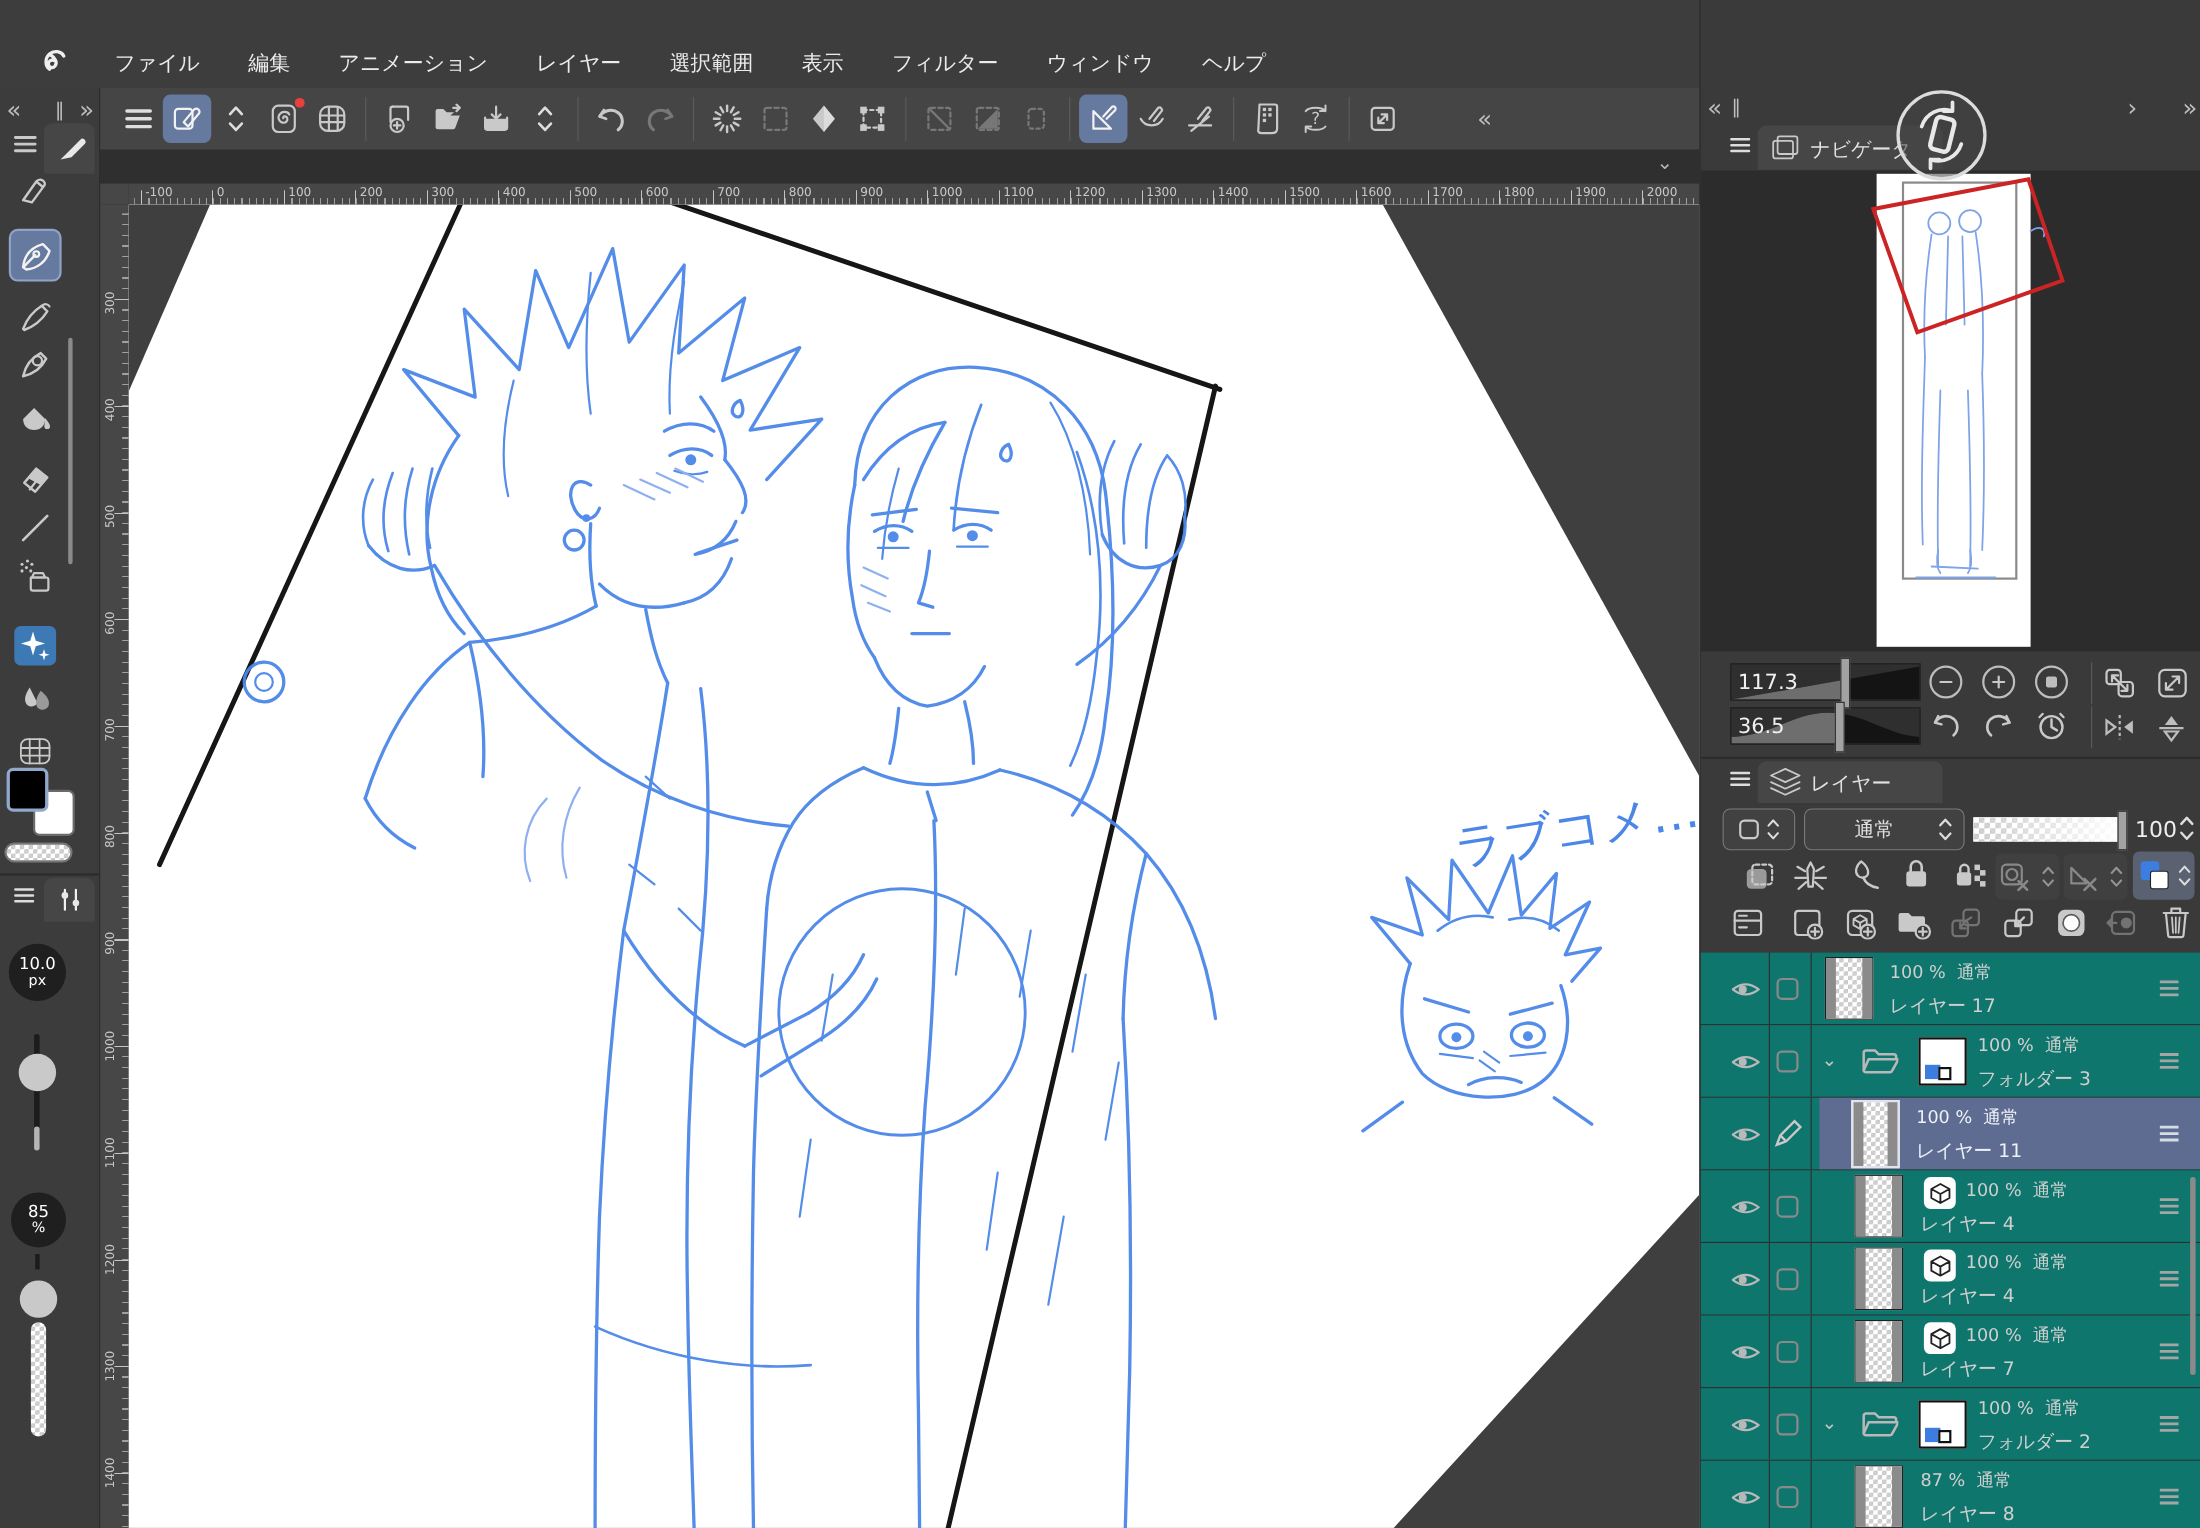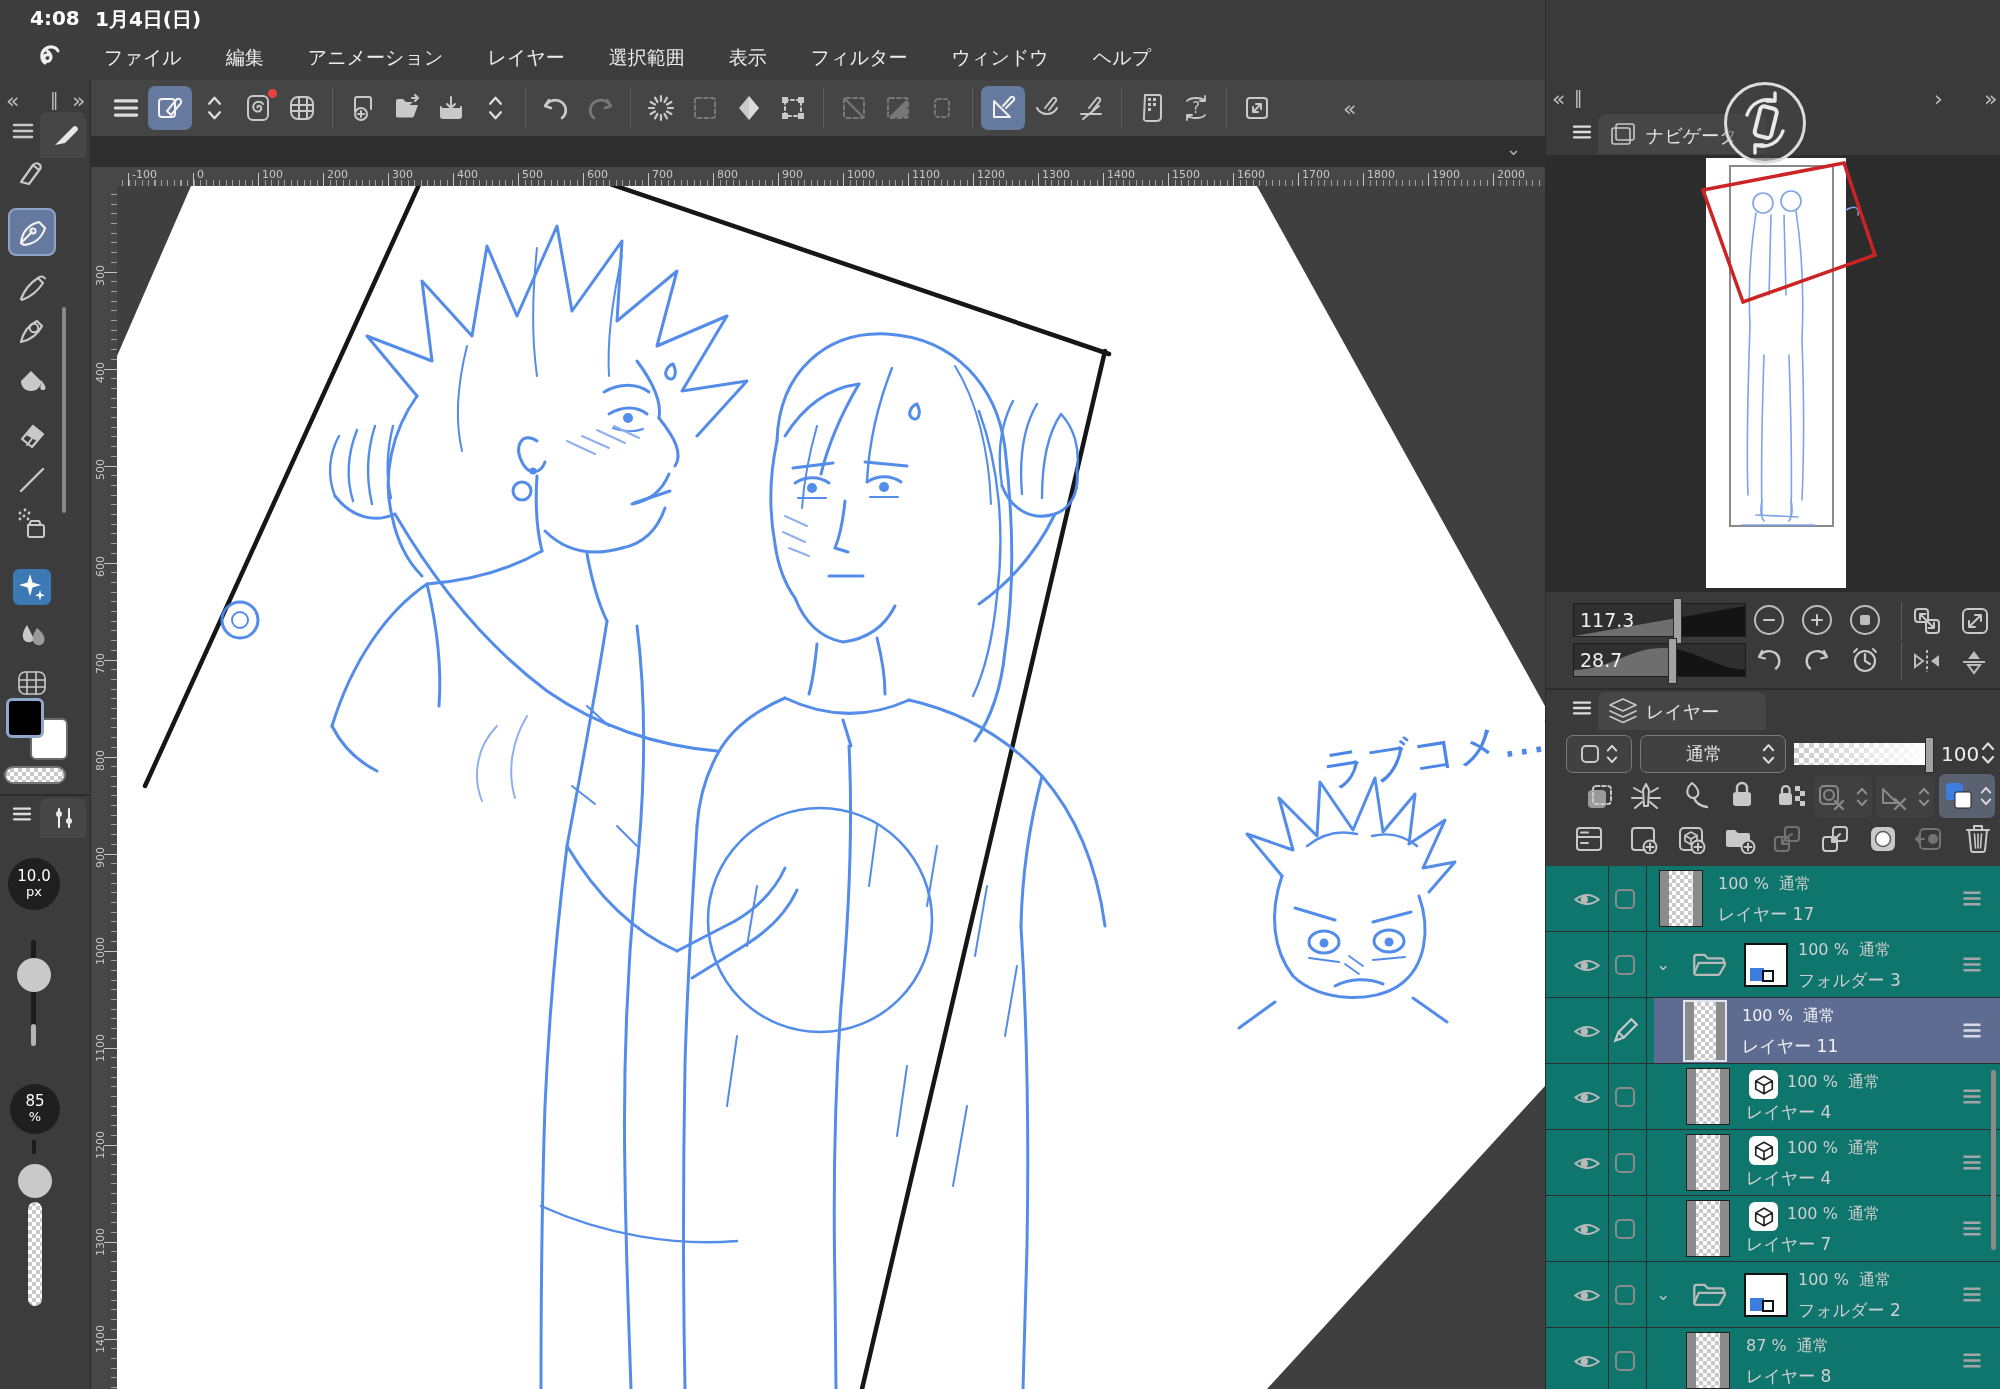--- a/index.html
+++ b/index.html
@@ -124,41 +124,20 @@
       <path d="M2,8 L7,2.5 L12,8 M2,16 L7,21.5 L12,16" stroke="currentColor" fill="none" stroke-width="2.2" stroke-linecap="round" stroke-linejoin="round"></path>
     </symbol>
     <symbol id="sym-pencil" viewBox="0 0 26 26">
       <path d="M3,23 L6,15 L18,3 L23,8 L11,20 Z M6,15 L11,20" stroke="currentColor" fill="none" stroke-width="2"></path>
     </symbol>
   </defs>
 </svg>
 
 <div id="app">
 
-  <div id="statusbar" class="abs">
-    <span class="abs time">4:08</span>
-    <span class="abs date">1月4日(日)</span>
-    <div class="abs right">
-      <span>
-        <svg class="ic w" width="26" height="20" viewBox="0 0 26 20">
-            <path d="M3,9 C9,2.5 17,2.5 23,9" stroke-width="2.6"></path>
-            <path d="M8,13.5 C11,10.5 15,10.5 18,13.5" stroke-width="2.6"></path>
-            <circle cx="13" cy="17.5" r="2" fill="#f2f2f2" stroke="none"></circle>
-          </svg>
-      </span>
-      <span>25%</span>
-      <span class="batt">
-        <span class="fill"></span>
-          <span class="nub"></span>
-        <svg width="16" height="20" viewBox="0 0 16 20">
-            <path d="M9,1 L3,10 L7,10 L6,18 L13,8 L8.5,8 Z" fill="#fff" stroke="#555" stroke-width="1"></path>
-          </svg>
-      </span>
-    </div>
-  </div>
 
   <div id="menubar" class="abs">
     <span class="logo">
       <svg width="28" height="28" viewBox="0 0 28 28">
           <path d="M22,9 C20,4.5 13,3.5 9,7 C4.5,11 5,18 9,21 M9,7 C13,10 17,14 14,18 C12,20.5 8.5,19.5 8,16.5 C7.6,14 10,12 13,13" stroke="#efefef" stroke-width="3" fill="none" stroke-linecap="round"></path>
         </svg>
     </span>
     <span class="mi">ファイル</span>
     <span class="mi">編集</span>
     <span class="mi">アニメーション</span>
@@ -720,21 +699,21 @@
         </svg>
       </div>
     <div class="abs" style="left:414px;top:606px">
         <svg class="ic" width="30" height="30" viewBox="0 0 30 30">
           <rect x="3" y="3" width="24" height="24" rx="5"></rect>
           <path d="M9,21 L21,9 M21,9 L15,9 M21,9 L21,15 M9,21 L15,21 M9,21 L9,15"></path>
         </svg>
       </div>
 
     <div class="sliderbox" style="left:27px;top:643px">
-      <span class="num">28.7</span>
+      <span class="num">36.5</span>
       <svg width="171" height="32" viewBox="0 0 171 32" style="position:absolute;left:0;top:0">
           <path d="M0,32 L0,26 C40,24 55,4 88,4 C121,4 140,24 171,26 L171,32 Z" fill="#141414"></path>
           <path d="M0,32 L0,26 C40,24 55,4 88,4 L98,4.3 L98,32 Z" fill="#6e6e6e"></path>
         </svg>
     </div>
     <div class="sthumb" style="left:122px;top:638px;height:44px"></div>
     <div class="abs" style="left:208px;top:645px">
         <svg class="ic" width="30" height="30" viewBox="0 0 30 30">
           <path d="M8,6 L5,12 L11,13.5" stroke-width="2.2"></path>
           <path d="M5.5,11.5 C9,5.5 17,4.5 22,8.5 C26.5,12.5 26.5,19.5 22,23.5" stroke-width="2.4"></path>

